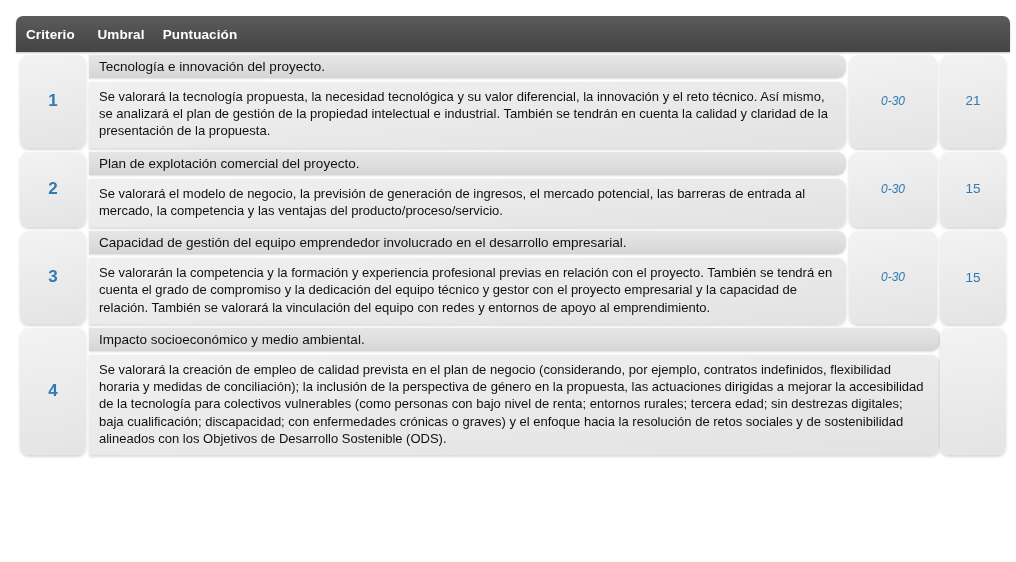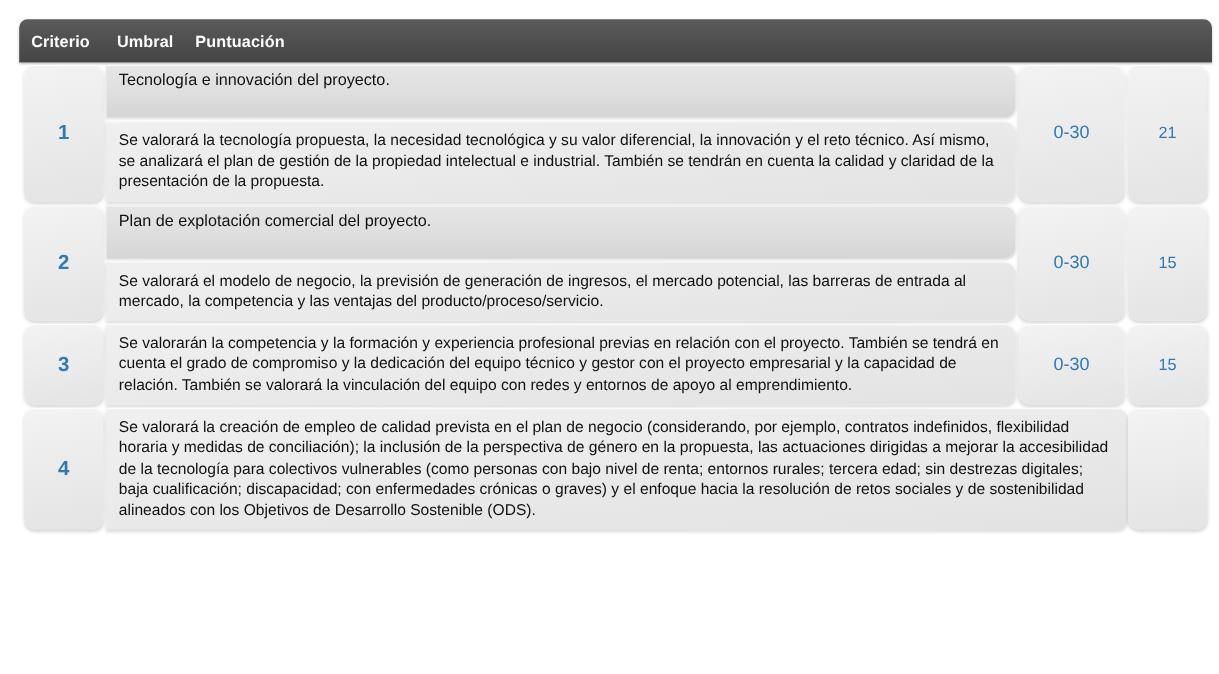--- a/index.html
+++ b/index.html
@@ -104,21 +104,21 @@
     gap: 3px;
     min-width: 0;
   }
 
   .exp-title {
     background: linear-gradient(180deg, #e6e6e6 0%, #dedede 55%, #d5d5d5 100%);
     border-radius: 0 9px 9px 0;
     box-shadow: 0 1px 2px rgba(0,0,0,0.14), inset 0 1px 0 rgba(255,255,255,0.7);
     font-size: 13.5px;
     color: #111111;
-    padding: 5px 12px 22px 10px;
+    padding: 5px 12px 2px 10px;
     line-height: 1.25;
   }
 
   .exp-body {
     background: linear-gradient(175deg, #f0f0f0 0%, #eaeaea 50%, #e2e2e2 100%);
     border-radius: 0 9px 9px 0;
     box-shadow: 0 2px 3px rgba(0,0,0,0.15), inset 0 1px 0 rgba(255,255,255,0.7);
     font-size: 13px;
     color: #111111;
     padding: 7px 12px 8px 10px;
@@ -127,21 +127,22 @@
   }
 
   .c-punt {
     width: 88px;
     margin-left: 3px;
     margin-right: 3px;
     display: flex;
     align-items: center;
     justify-content: center;
     color: #2e7ab5;
-    font-size: 15px;
+    font-size: 12px;
+    font-style: italic;
   }
 
   .c-umbral {
     width: 66px;
     margin-right: 4px;
     display: flex;
     align-items: center;
     justify-content: center;
     color: #2e7ab5;
     font-size: 13.5px;
@@ -177,29 +178,31 @@
           <div class="exp-title">Plan de explotación comercial del proyecto.</div>
           <div class="exp-body">Se valorará el modelo de negocio, la previsión de generación de ingresos, el mercado potencial, las barreras de entrada al mercado, la competencia y las ventajas del producto/proceso/servicio.</div>
         </div>
         <div class="cell c-punt">0-30</div>
         <div class="cell c-umbral">15</div>
       </div>
 
       <div class="trow">
         <div class="cell c-criterio">3</div>
         <div class="c-explicacion">
+          <div class="exp-title">Capacidad de gestión del equipo emprendedor involucrado en el desarrollo empresarial.</div>
           <div class="exp-body">Se valorarán la competencia y la formación y experiencia profesional previas en relación con el proyecto. También se tendrá en cuenta el grado de compromiso y la dedicación del equipo técnico y gestor con el proyecto empresarial y la capacidad de relación. También se valorará la vinculación del equipo con redes y entornos de apoyo al emprendimiento.</div>
         </div>
         <div class="cell c-punt">0-30</div>
         <div class="cell c-umbral">15</div>
       </div>
 
       <div class="trow">
         <div class="cell c-criterio">4</div>
         <div class="c-explicacion">
+          <div class="exp-title">Impacto socioeconómico y medio ambiental.</div>
           <div class="exp-body">Se valorará la creación de empleo de calidad prevista en el plan de negocio (considerando, por ejemplo, contratos indefinidos, flexibilidad horaria y medidas de conciliación); la inclusión de la perspectiva de género en la propuesta, las actuaciones dirigidas a mejorar la accesibilidad de la tecnología para colectivos vulnerables (como personas con bajo nivel de renta; entornos rurales; tercera edad; sin destrezas digitales; baja cualificación; discapacidad; con enfermedades crónicas o graves) y el enfoque hacia la resolución de retos sociales y de sostenibilidad alineados con los Objetivos de Desarrollo Sostenible (ODS).</div>
         </div>
         <div class="cell c-umbral"></div>
       </div>
 
     </div>
   </div>
 </div>
 
 </body></html>

